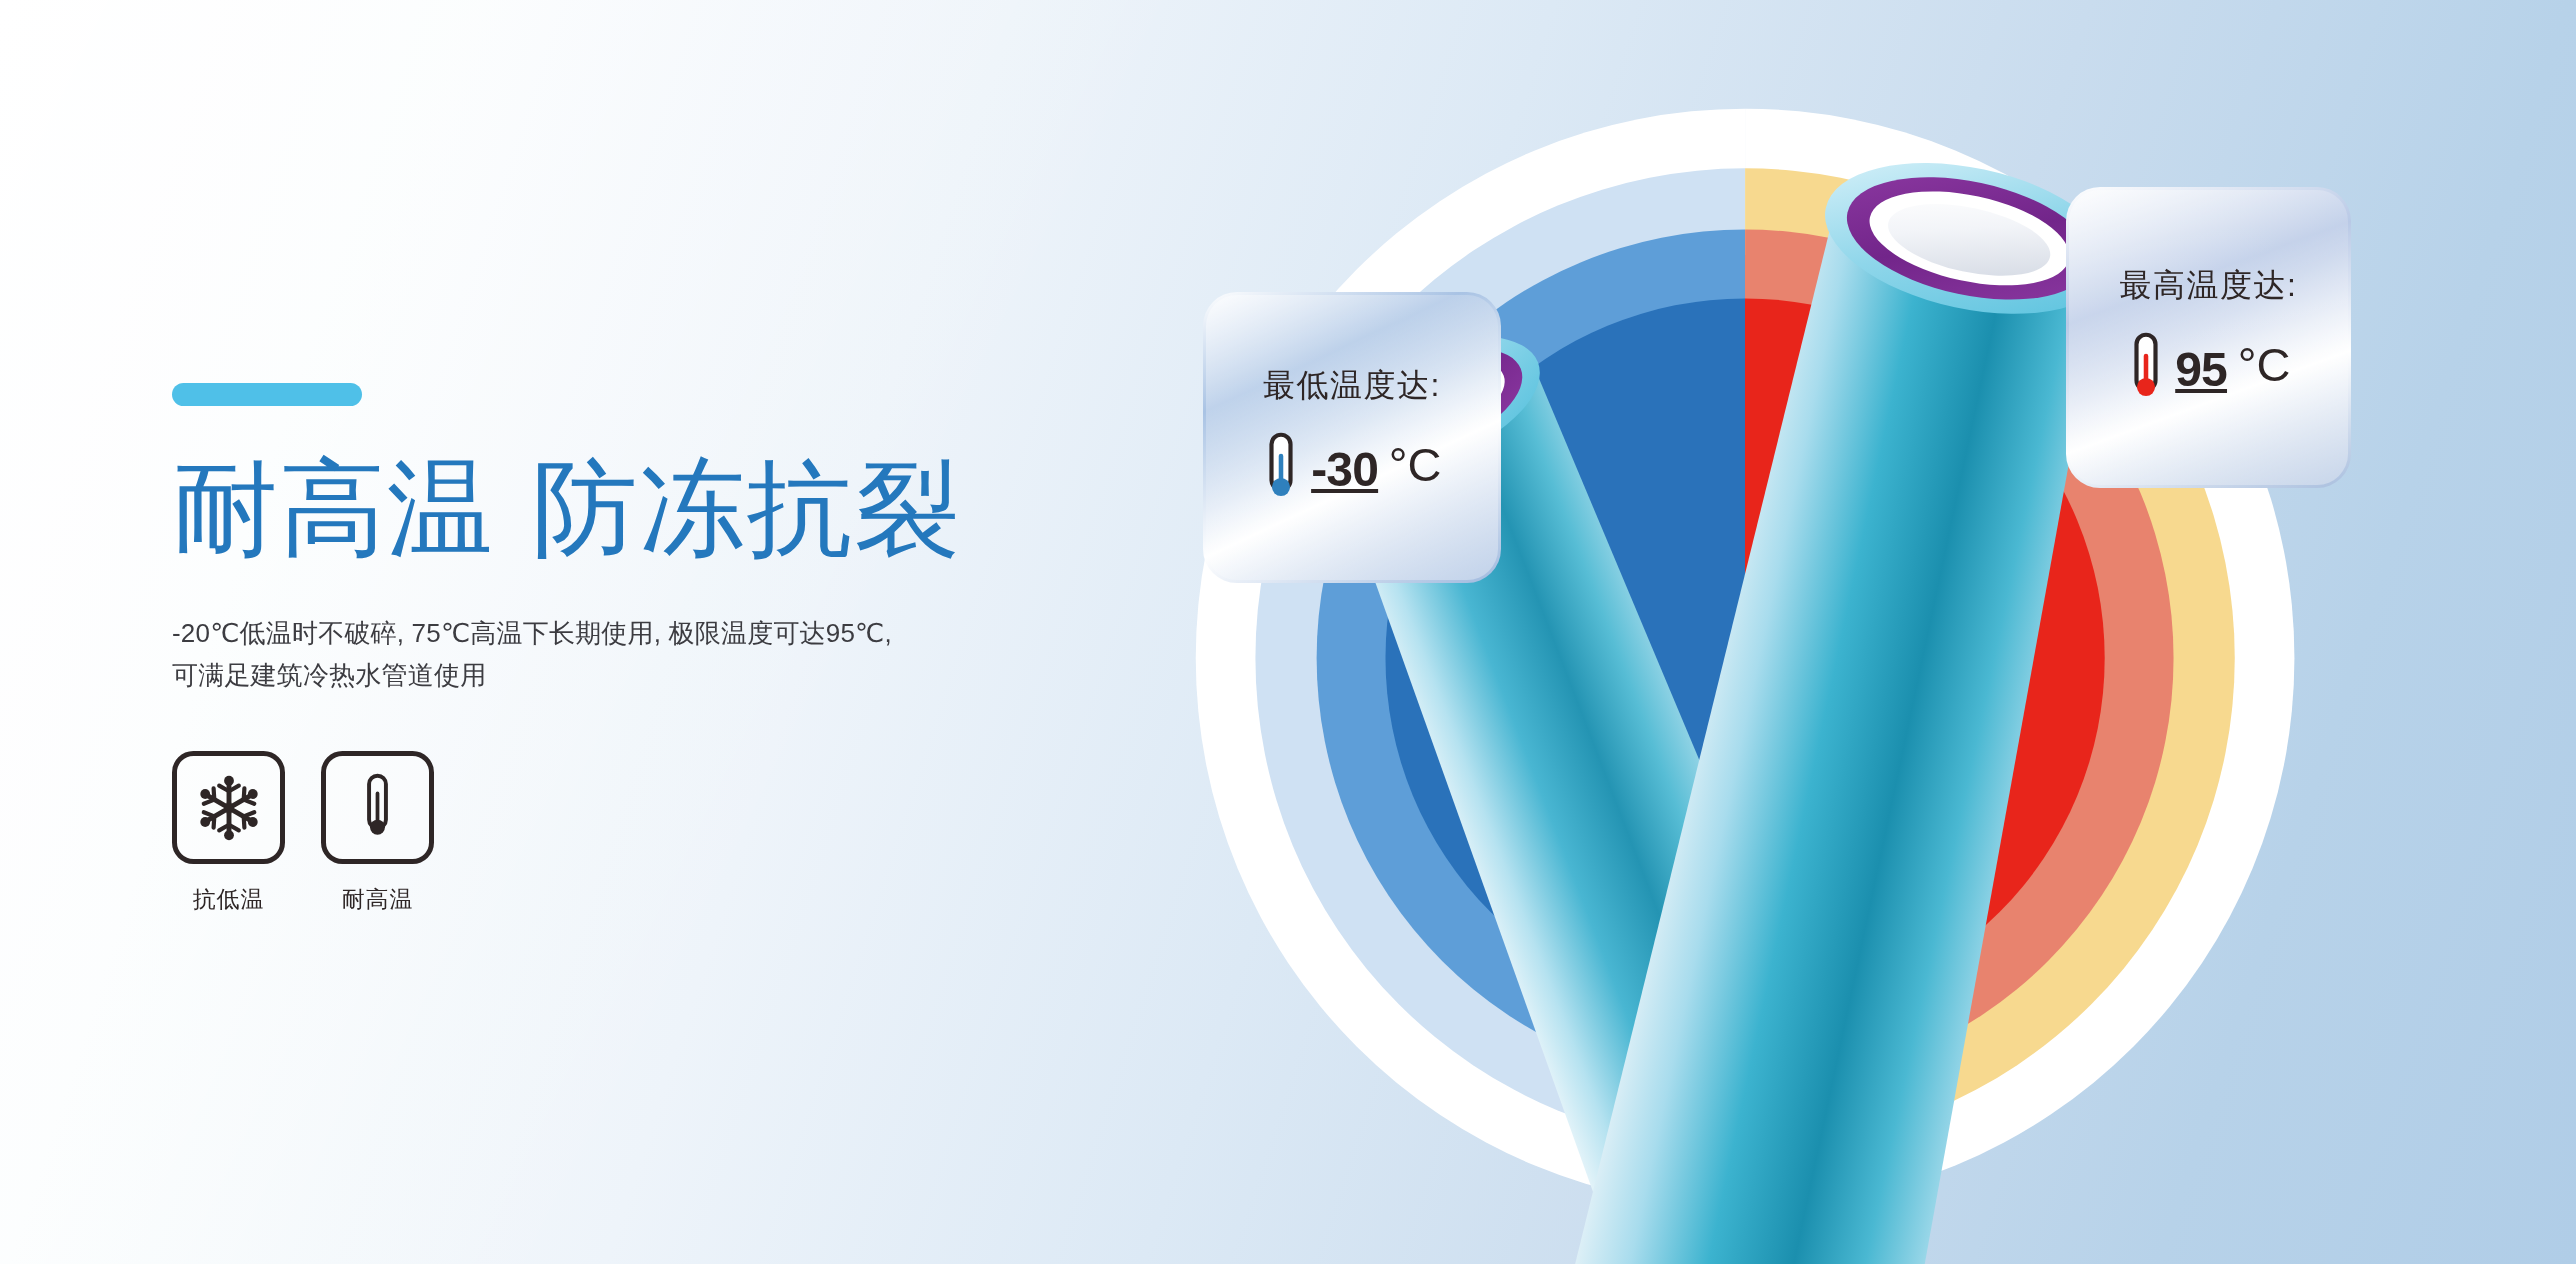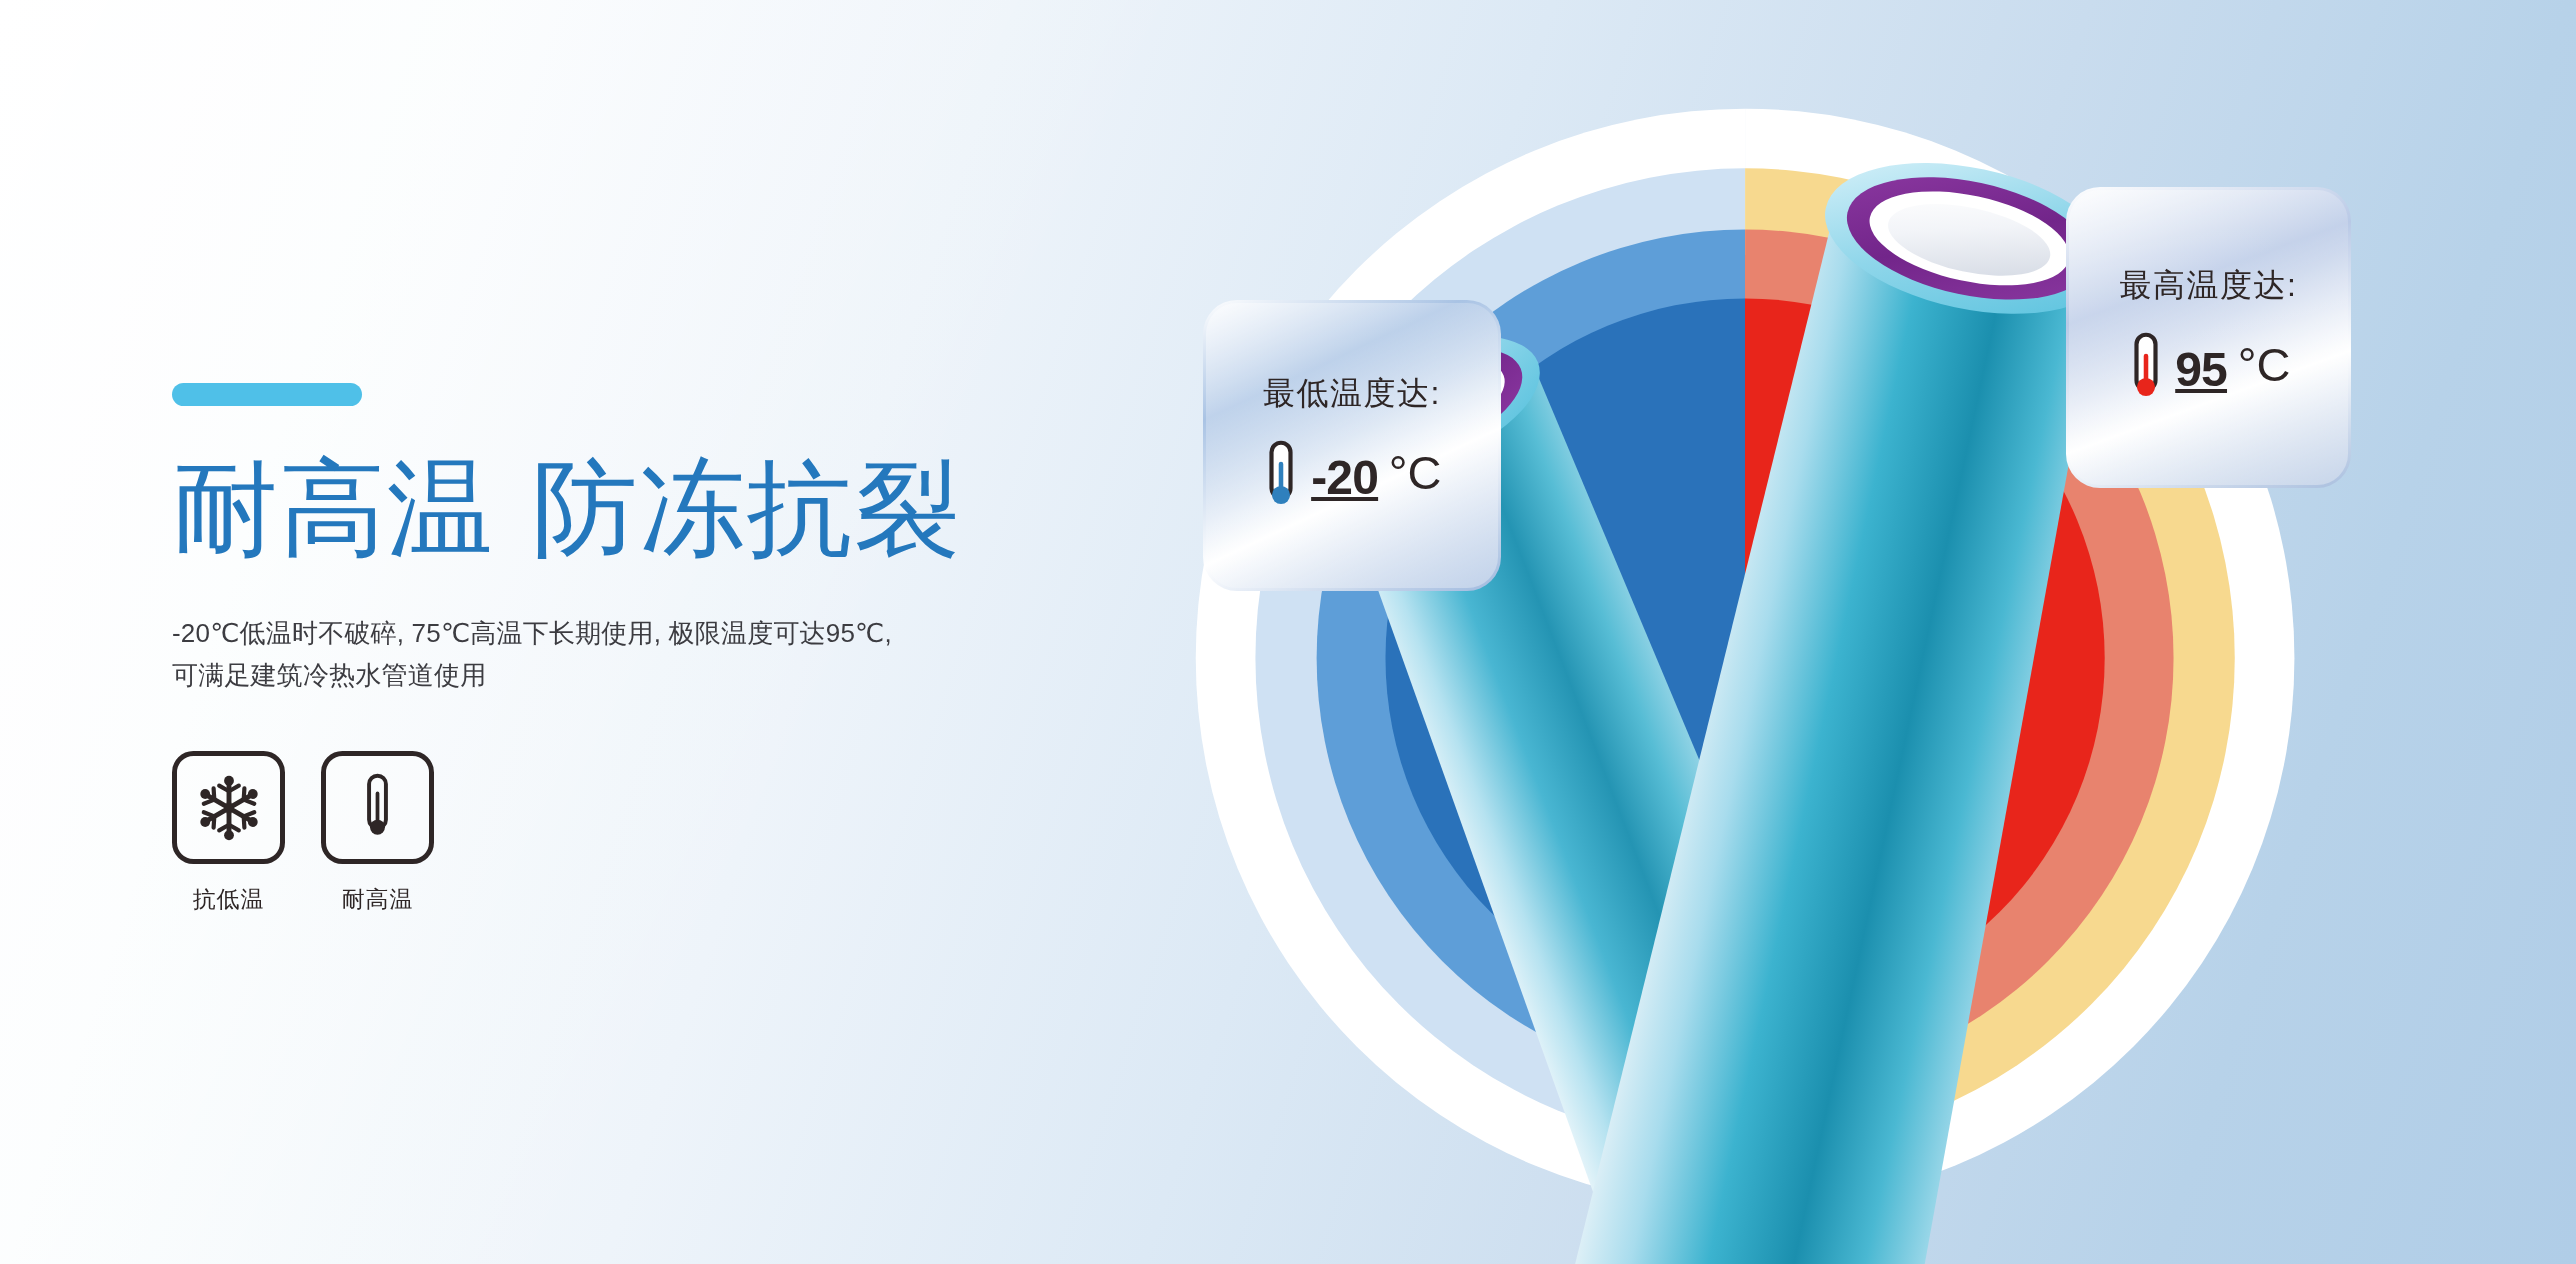--- a/index.html
+++ b/index.html
@@ -110,21 +110,21 @@
   .temp-card-inner {
     width: 100%; height: 100%;
     border-radius: 31px;
     background: linear-gradient(150deg, rgba(255,255,255,.42) 0%, rgba(255,255,255,.12) 48%, rgba(255,255,255,.34) 100%);
     display: flex;
     flex-direction: column;
     align-items: center;
     justify-content: center;
   }
   .card-low {
-    left: 1203px;  top: 300px;
+    left: 1203px;  top: 292px;
     width: 298px;  height: 291px;
     background: linear-gradient(155deg, #ffffff 0%, #a9c3e4 28%, #ffffff 62%, #9fb9de 100%);
   }
   .card-high {
     left: 2066px; top: 187px;
     width: 285px; height: 301px;
     background: linear-gradient(160deg, #ffffff 0%, #b9c9e6 34%, #ffffff 66%, #a8bede 100%);
   }
   .card-title {
     font-size: 32px;
@@ -326,21 +326,21 @@
     <div class="temp-card-inner">
       <div class="card-title">最低温度达:</div>
       <div class="card-value-row">
         <span>
           <svg width="38" height="80" viewBox="0 0 40 78">
             <path d="M20 4 a10 10 0 0 1 10 10 v38 a10 10 0 1 1 -20 0 v-38 a10 10 0 0 1 10 -10 z" fill="#ffffff" stroke="#2e2626" stroke-width="4.4"></path>
             <rect x="17.6" y="24" width="4.8" height="32" rx="2.4" fill="#2f80bd"></rect>
             <circle cx="20" cy="59" r="9.5" fill="#2f80bd"></circle>
           </svg>
         </span>
-        <span class="card-num">-20</span>
+        <span class="card-num">-30</span>
         <span class="card-unit">°C</span>
       </div>
     </div>
   </div>
 
   <div class="temp-card card-high">
     <div class="temp-card-inner">
       <div class="card-title">最高温度达:</div>
       <div class="card-value-row">
         <span>

